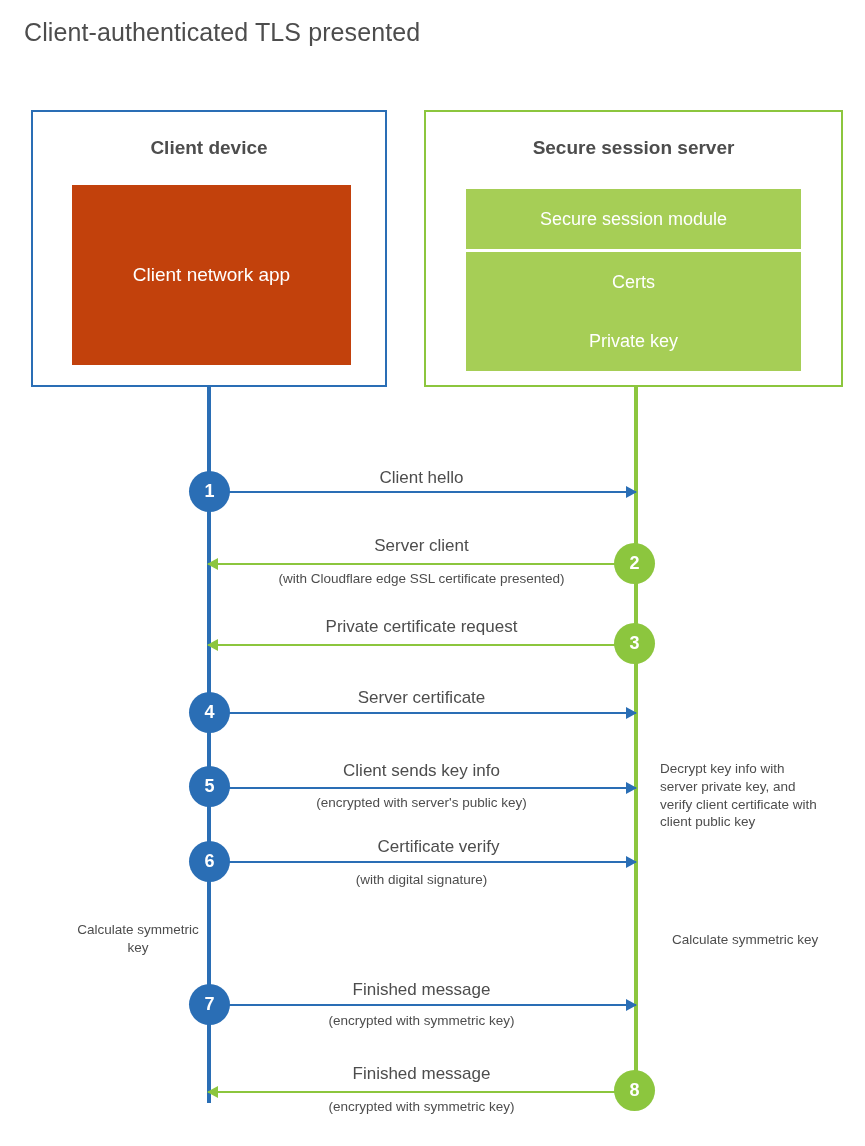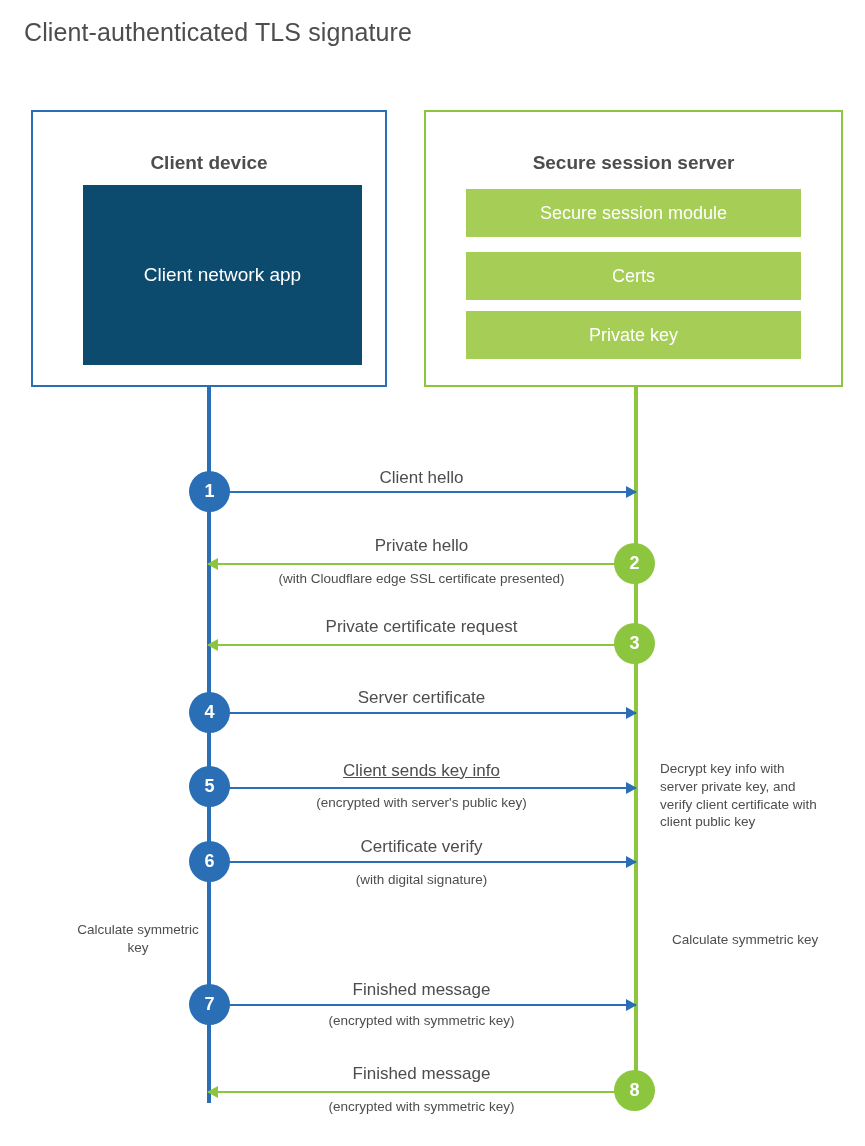--- a/index.html
+++ b/index.html
@@ -48,49 +48,49 @@
   .box-server {
     left: 424px;
     top: 110px;
     width: 419px;
     height: 277px;
     border: 2px solid #8cc63e;
   }
   .box-heading {
     position: absolute;
     left: 0;
-    top: 40px;
+    top: 25px;
     width: 100%;
     text-align: center;
     font-size: 19px;
     font-weight: bold;
     color: #4d4d4d;
   }
 
   .client-app {
     position: absolute;
-    left: 83px;
+    left: 72px;
     top: 185px;
     width: 279px;
     height: 180px;
-    background: #0c4a6e;
+    background: #c2410c;
     color: #ffffff;
     font-size: 19px;
     display: flex;
     align-items: center;
     justify-content: center;
     text-align: center;
     line-height: 1.35;
   }
 
   .srv-item {
     position: absolute;
     left: 466px;
     width: 335px;
-    height: 48px;
+    height: 60px;
     background: #a6ce56;
     color: #ffffff;
     font-size: 18px;
     display: flex;
     align-items: center;
     justify-content: center;
     text-align: center;
   }
   .srv-item-0 { top: 189px; }
   .srv-item-1 { top: 252px; }
@@ -183,21 +183,21 @@
     line-height: 1.32;
   }
   .side-note.center { text-align: center; }
   .side-note.left { text-align: left; margin-top: 10px; }
 </style>
 </head>
 <body>
 
 <div id="stage">
 
-  <div class="title">Client-authenticated TLS signature</div>
+  <div class="title">Client-authenticated TLS presented</div>
 
   <div class="box box-client">
     <div class="box-heading">Client device</div>
   </div>
   <div class="client-app">Client network app</div>
 
   <div class="box box-server">
     <div class="box-heading">Secure session server</div>
   </div>
   <div class="srv-item srv-item-0">Secure session module</div>
@@ -207,21 +207,21 @@
   <div class="lifeline lifeline-client"></div>
   <div class="lifeline lifeline-server"></div>
 
   <div class="lbl lbl-main" style="left:209px; top:468px; width:425px;">Client hello</div>
   <div class="arrow right blue" style="left:210px; top:491px; width:426px;">
     <div class="shaft"></div>
       <div class="head"></div>
   </div>
   <div class="badge blue" style="left:189px; top:471px;">1</div>
 
-  <div class="lbl lbl-main" style="left:209px; top:536px; width:425px;">Private hello</div>
+  <div class="lbl lbl-main" style="left:209px; top:536px; width:425px;">Server client</div>
   <div class="arrow left green" style="left:208px; top:563px; width:428px;">
     <div class="shaft"></div>
       <div class="head"></div>
   </div>
   <div class="lbl lbl-sub" style="left:209px; top:571px; width:425px;">(with Cloudflare edge SSL certificate presented)</div>
   <div class="badge green" style="left:614px; top:543px;">2</div>
 
   <div class="lbl lbl-main" style="left:209px; top:617px; width:425px;">Private certificate request</div>
   <div class="arrow left green" style="left:208px; top:644px; width:428px;">
     <div class="shaft"></div>
@@ -229,29 +229,29 @@
   </div>
   <div class="badge green" style="left:614px; top:623px;">3</div>
 
   <div class="lbl lbl-main" style="left:209px; top:688px; width:425px;">Server certificate</div>
   <div class="arrow right blue" style="left:210px; top:712px; width:426px;">
     <div class="shaft"></div>
       <div class="head"></div>
   </div>
   <div class="badge blue" style="left:189px; top:692px;">4</div>
 
-  <div class="lbl lbl-main" style="left:209px; top:761px; width:425px;text-decoration:underline;">Client sends key info</div>
+  <div class="lbl lbl-main" style="left:209px; top:761px; width:425px;">Client sends key info</div>
   <div class="arrow right blue" style="left:210px; top:787px; width:426px;">
     <div class="shaft"></div>
       <div class="head"></div>
   </div>
   <div class="lbl lbl-sub" style="left:209px; top:795px; width:425px;">(encrypted with server's public key)</div>
   <div class="badge blue" style="left:189px; top:766px;">5</div>
 
-  <div class="lbl lbl-main" style="left:209px; top:837px; width:425px;">Certificate verify</div>
+  <div class="lbl lbl-main" style="left:226px; top:837px; width:425px;">Certificate verify</div>
   <div class="arrow right blue" style="left:210px; top:861px; width:426px;">
     <div class="shaft"></div>
       <div class="head"></div>
   </div>
   <div class="lbl lbl-sub" style="left:209px; top:872px; width:425px;">(with digital signature)</div>
   <div class="badge blue" style="left:189px; top:841px;">6</div>
 
   <div class="side-note left" style="left:660px; top:750px; width:165px;">Decrypt key info with server private key, and verify client certificate with client public key</div>
 
   <div class="side-note center" style="left:68px; top:921px; width:140px;">Calculate symmetric key</div>

